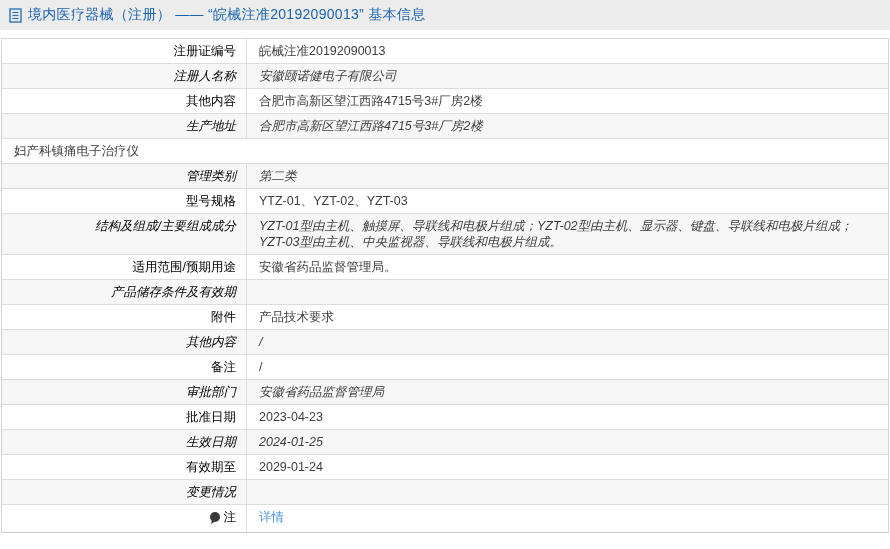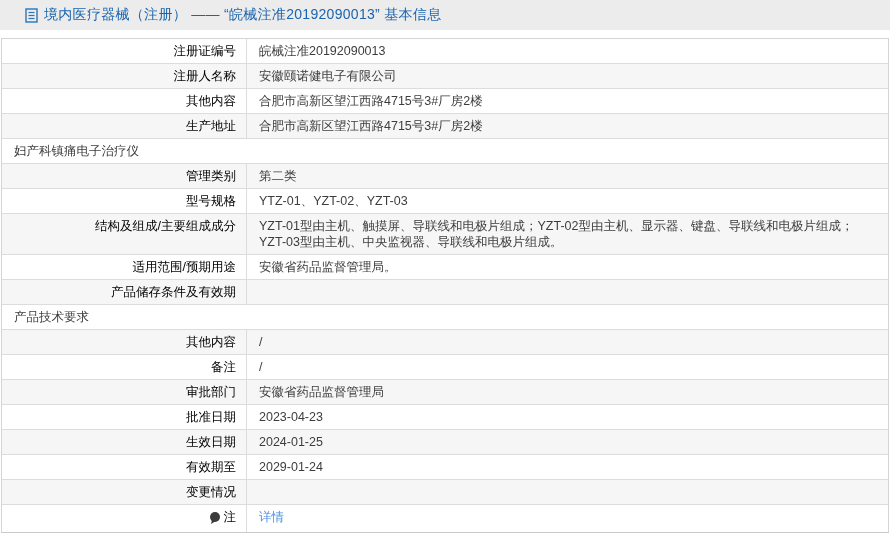--- a/index.html
+++ b/index.html
@@ -8,42 +8,42 @@
     width: 890px; height: 549px;
     background: #ffffff;
     font-family: "Liberation Sans", sans-serif;
     overflow: hidden;
   }
   .header {
     height: 30px;
     background: #ececec;
     display: flex;
     align-items: center;
-    padding: 0 25px;
+    padding: 0 9px;
   }
   .doc-icon { display: inline-flex; margin-right: 6px; flex: 0 0 auto; }
   .header-title {
     color: #1a64ae;
     font-size: 14px;
     letter-spacing: 0.3px;
     white-space: nowrap;
   }
   .info-table {
     margin: 8px 1px 0 1px;
     border: 1px solid #d4d4d4;
     border-bottom: 1px solid #c9c9c9;
   }
   .row {
     display: flex;
     border-bottom: 1px solid #dcdcdc;
     background: #ffffff;
     font-size: 12.5px;
   }
   .row:last-child { border-bottom: none; }
-  .row.alt { background: #f6f6f6; }
+  .row.alt { background: #f6f6f6; font-style: italic; }
   .cell-label {
     flex: 0 0 245px;
     padding: 4px 10px 4px 6px;
     text-align: right;
     border-right: 1px solid #dcdcdc;
     color: #000000;
     line-height: 16px;
   }
   .cell-value {
     flex: 1 1 auto;
@@ -110,20 +110,21 @@
   </div>
   <div class="row">
     <div class="cell-label">适用范围/预期用途</div>
     <div class="cell-value">安徽省药品监督管理局。</div>
   </div>
   <div class="row alt">
     <div class="cell-label">产品储存条件及有效期</div>
     <div class="cell-value"></div>
   </div>
   <div class="row">
+    <div class="cell-label">附件</div>
     <div class="cell-value">产品技术要求</div>
   </div>
   <div class="row alt">
     <div class="cell-label">其他内容</div>
     <div class="cell-value">/</div>
   </div>
   <div class="row">
     <div class="cell-label">备注</div>
     <div class="cell-value">/</div>
   </div>

